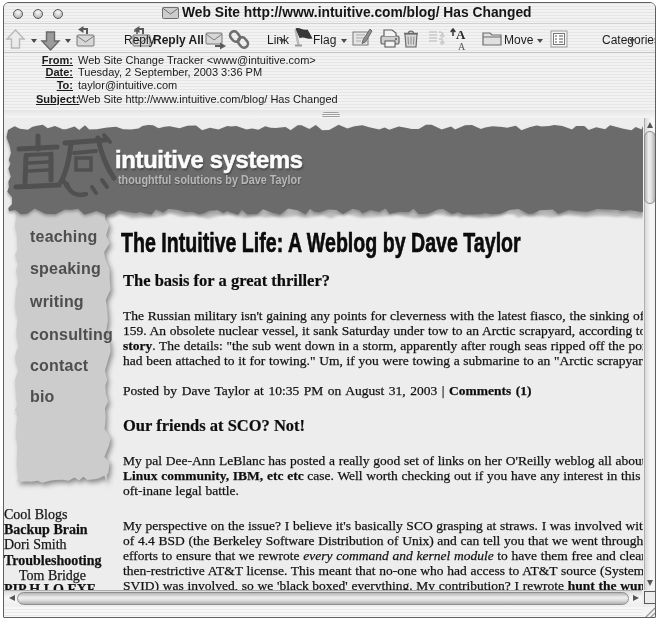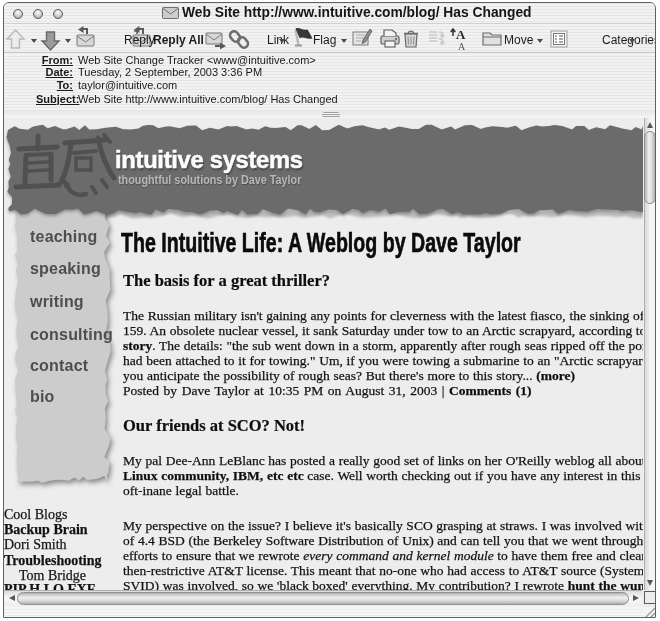--- a/index.html
+++ b/index.html
@@ -180,21 +180,20 @@
           <div class="navl" style="top:324.5px;">consulting</div>
           <div class="navl" style="top:356px;">contact</div>
           <div class="navl" style="top:387px;">bio</div>
     <div id="content">
             <div style="position:absolute;left:0px;top:226px;font-size:28px;font-weight:bold;color:#0c0c0c;white-space:nowrap;-webkit-text-stroke:0.6px #000;transform:scaleX(0.70);transform-origin:0 0;letter-spacing:0px;">The Intuitive Life: A Weblog by Dave Taylor</div>
             <div class="bh" style="top:269.5px;font-size:16.5px;">The basis for a great thriller?</div>
             <div class="line" style="top:306.5px;">The Russian military isn't gaining any points for cleverness with the latest fiasco, the sinking of submarine</div>
             <div class="line" style="top:321.5px;">159. An obsolete nuclear vessel, it sank Saturday under tow to an Arctic scrapyard, according to this</div>
             <div class="line" style="top:336.5px;"><b>story</b>. The details: "the sub went down in a storm, apparently after rough seas ripped off the pontoons that</div>
             <div class="line" style="top:351.5px;">had been attached to it for towing." Um, if you were towing a submarine to an "Arctic scrapyard", wouldn't</div>
-            <div class="line" style="top:366.5px;">you anticipate the possibility of rough seas? But there's more to this story... <b>(more)</b></div>
             <div class="line" style="top:382px;word-spacing:1.2px;">Posted by Dave Taylor at 10:35 PM on August 31, 2003 | <b>Comments (1)</b></div>
             <div class="bh" style="top:414.5px;font-size:16.5px;">Our friends at SCO? Not!</div>
             <div class="line" style="top:451.5px;">My pal Dee-Ann LeBlanc has posted a really good set of links on her O'Reilly weblog all about the SCO vs.</div>
             <div class="line" style="top:466.5px;"><b>Linux community, IBM, etc etc</b> case. Well worth checking out if you have any interest in this sordid,</div>
             <div class="line" style="top:481.5px;">oft-inane legal battle.</div>
             <div class="line" style="top:516.5px;">My perspective on the issue? I believe it's basically SCO grasping at straws. I was involved with the</div>
             <div class="line" style="top:531.5px;">of 4.4 BSD (the Berkeley Software Distribution of Unix) and can tell you that we went through herculean</div>
             <div class="line" style="top:546.5px;">efforts to ensure that we rewrote <i>every command and kernel module</i> to have them free and clear of the</div>
             <div class="line" style="top:561.5px;">then-restrictive AT&amp;T license. This meant that no-one who had access to AT&amp;T source (System V or</div>
             <div class="line" style="top:576.5px;">SVID) was involved, so we 'black boxed' everything. My contribution? I rewrote <b>hunt the wumpus</b></div>

